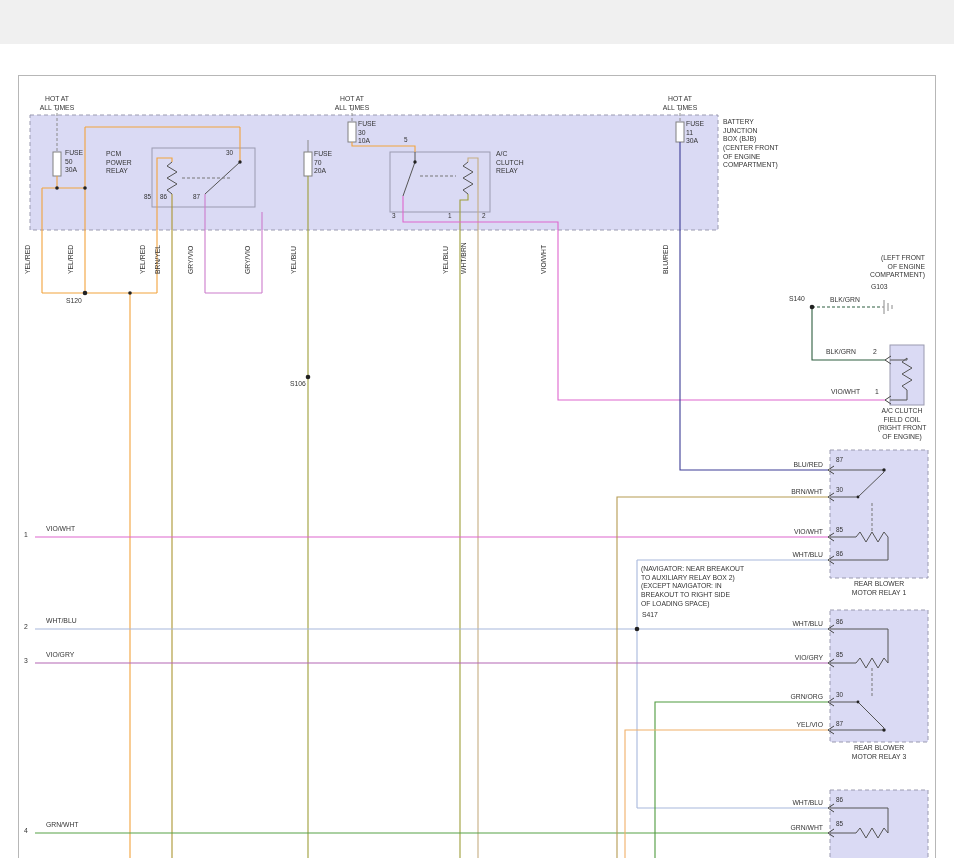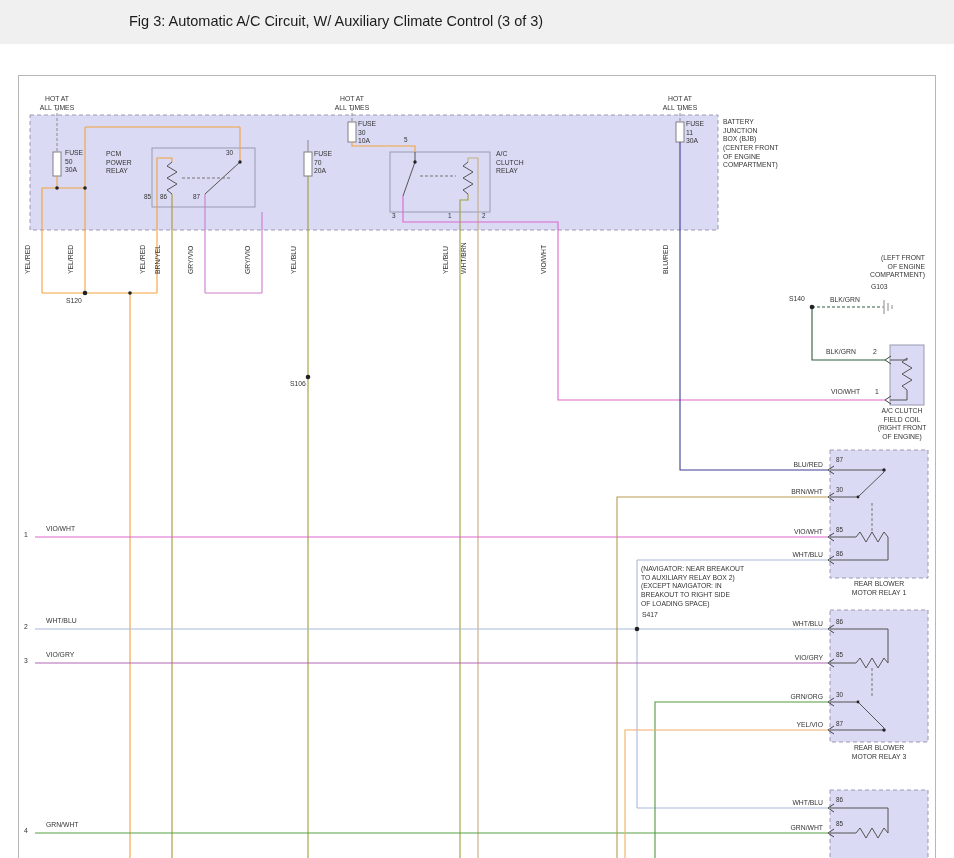--- a/index.html
+++ b/index.html
@@ -11,21 +11,20 @@
   .ctr{text-align:center}
   .rt{text-align:right}
   .pin{font-size:6.4px}
   .rot{position:absolute;width:42px;height:9px;font-size:6.8px;color:#333;white-space:nowrap;transform:rotate(-90deg);transform-origin:0 100%}
 </style>
 </head>
 <body>
 
 <div class="stage">
   <div class="titlebar"></div>
-  <div class="title">Fig 3: Automatic A/C Circuit, W/ Auxiliary Climate Control (3 of 3)</div>
 
   <svg class="diagram" width="954" height="858">
     <rect x="18.5" y="75.5" width="917" height="800" fill="none" stroke="#b7b7b7"></rect>
 
     <rect x="30" y="115" width="688" height="115" stroke="#9a9ab0" stroke-dasharray="4,3" fill="#dadaf4"></rect>
     <rect x="830" y="450" width="98" height="128" stroke="#9a9ab0" stroke-dasharray="4,3" fill="#dadaf4"></rect>
     <rect x="830" y="610" width="98" height="132" stroke="#9a9ab0" stroke-dasharray="4,3" fill="#dadaf4"></rect>
     <rect x="830" y="790" width="98" height="86" stroke="#9a9ab0" stroke-dasharray="4,3" fill="#dadaf4"></rect>
     <rect x="890" y="345" width="34" height="60" stroke="#9a9ab0" fill="#dadaf4"></rect>
 

